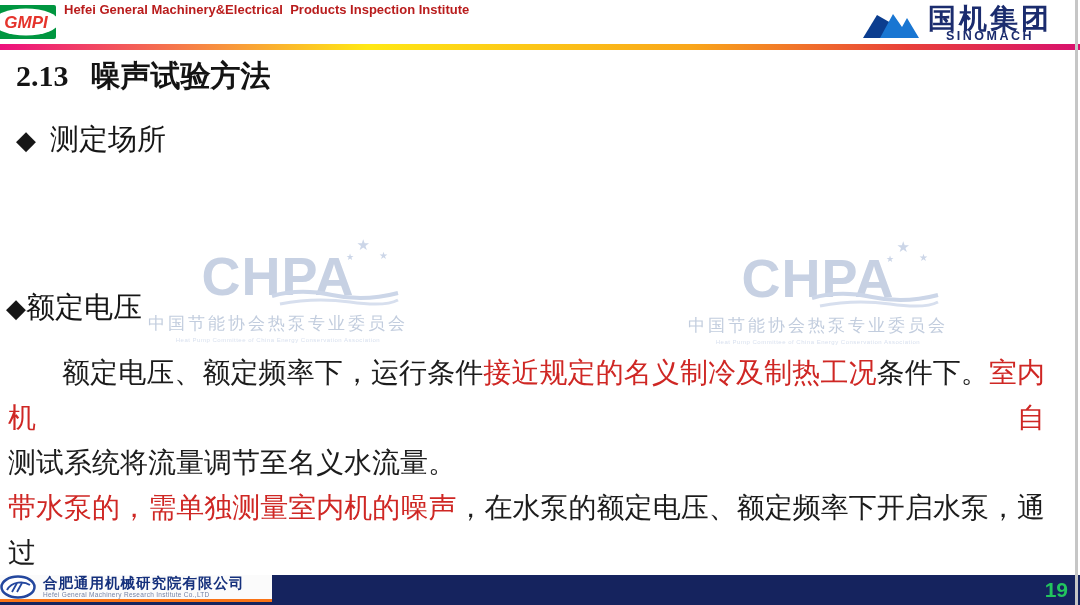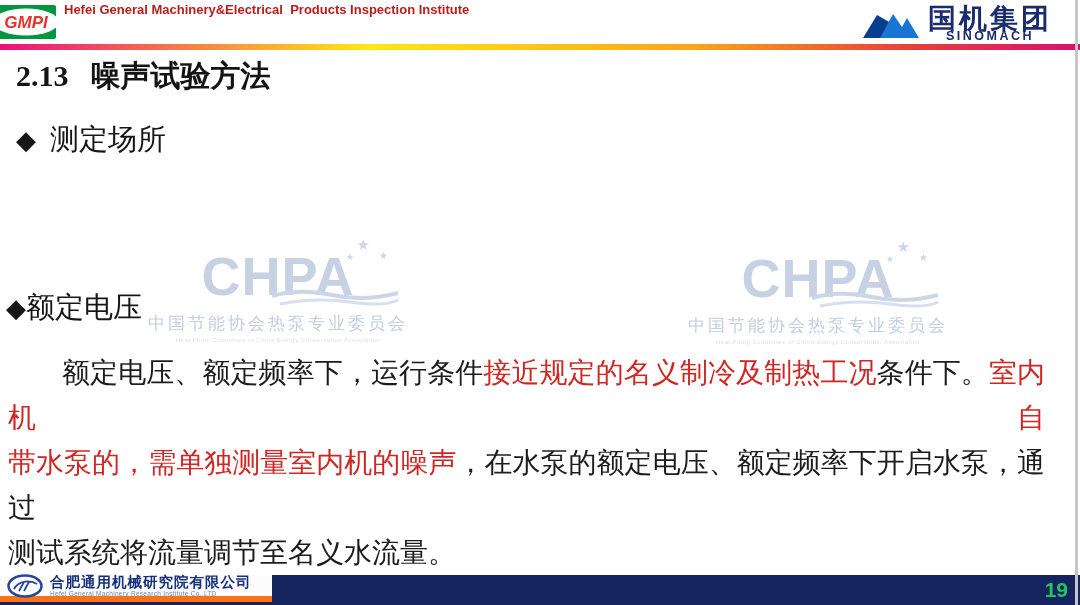--- a/index.html
+++ b/index.html
@@ -45,21 +45,21 @@
   .wm-star{position:absolute;color:#ccd6e8;}
   .s1{right:58px;top:-12px;font-size:15px;}
   .s2{right:40px;top:2px;font-size:10px;}
   .s3{right:74px;top:4px;font-size:9px;}
   .wm-wave{position:absolute;right:28px;top:40px;}
   .wm-cn{font-size:17px;color:#c2cdde;letter-spacing:3px;margin-top:6px;}
   .wm-en{font-size:6px;color:#d9e1ef;margin-top:2px;letter-spacing:0.5px;}
   
   .footer{position:absolute;left:0;bottom:0;width:1080px;height:30px;background:#15235e;}
   .footer-white{position:absolute;left:0;top:0;width:272px;height:27px;background:#fbfbfb;
-    border-bottom:6px solid #f97316;display:flex;align-items:center;gap:7px;padding-left:7px;box-sizing:border-box;}
+    border-bottom:3px solid #f97316;display:flex;align-items:center;gap:7px;box-sizing:border-box;}
   .f-text{display:flex;flex-direction:column;}
   .f-cn{font-size:14.5px;font-weight:bold;color:#15307c;letter-spacing:1px;line-height:16px;}
   .f-en{font-size:6.5px;color:#7583a6;line-height:8px;letter-spacing:0.3px;}
   .page-num{position:absolute;right:12px;top:3px;color:#22c55e;font-size:21px;font-weight:bold;}
   .right-edge{position:absolute;right:2px;top:0;bottom:0;width:3px;background:#c6c6c6;}
 </style>
 </head>
 <body>
 
 <div class="slide">
@@ -96,25 +96,25 @@
 
 
   <div class="heading h2 serif">
     <span class="bullet">◆</span><span>额定电压</span>
   </div>
 
   <div class="para p2 serif">
     <div class="line fill first">
       <span class="k">额定电压、额定频率下，运行条件</span><span class="r">接近规定的名义制冷及制热工况</span><span class="k">条件下。</span><span class="r">室内机自</span>
     </div>
+    <div class="line">
+      <span class="k">测试系统将流量调节至名义水流量。</span>
+    </div>
     <div class="line fill">
       <span class="r">带水泵的，需单独测量室内机的噪声</span><span class="k">，在水泵的额定电压、额定频率下开启水泵，通过</span>
-    </div>
-    <div class="line">
-      <span class="k">测试系统将流量调节至名义水流量。</span>
     </div>
   </div>
 
   <div class="wm wm1">
     <div class="wm-top">
       <span class="wm-acro">CHPA</span>
       <span class="wm-star s1">★</span>
       <span class="wm-star s2">★</span>
       <span class="wm-star s3">★</span>
       <svg class="wm-wave" width="130" height="20" viewBox="0 0 130 20">

